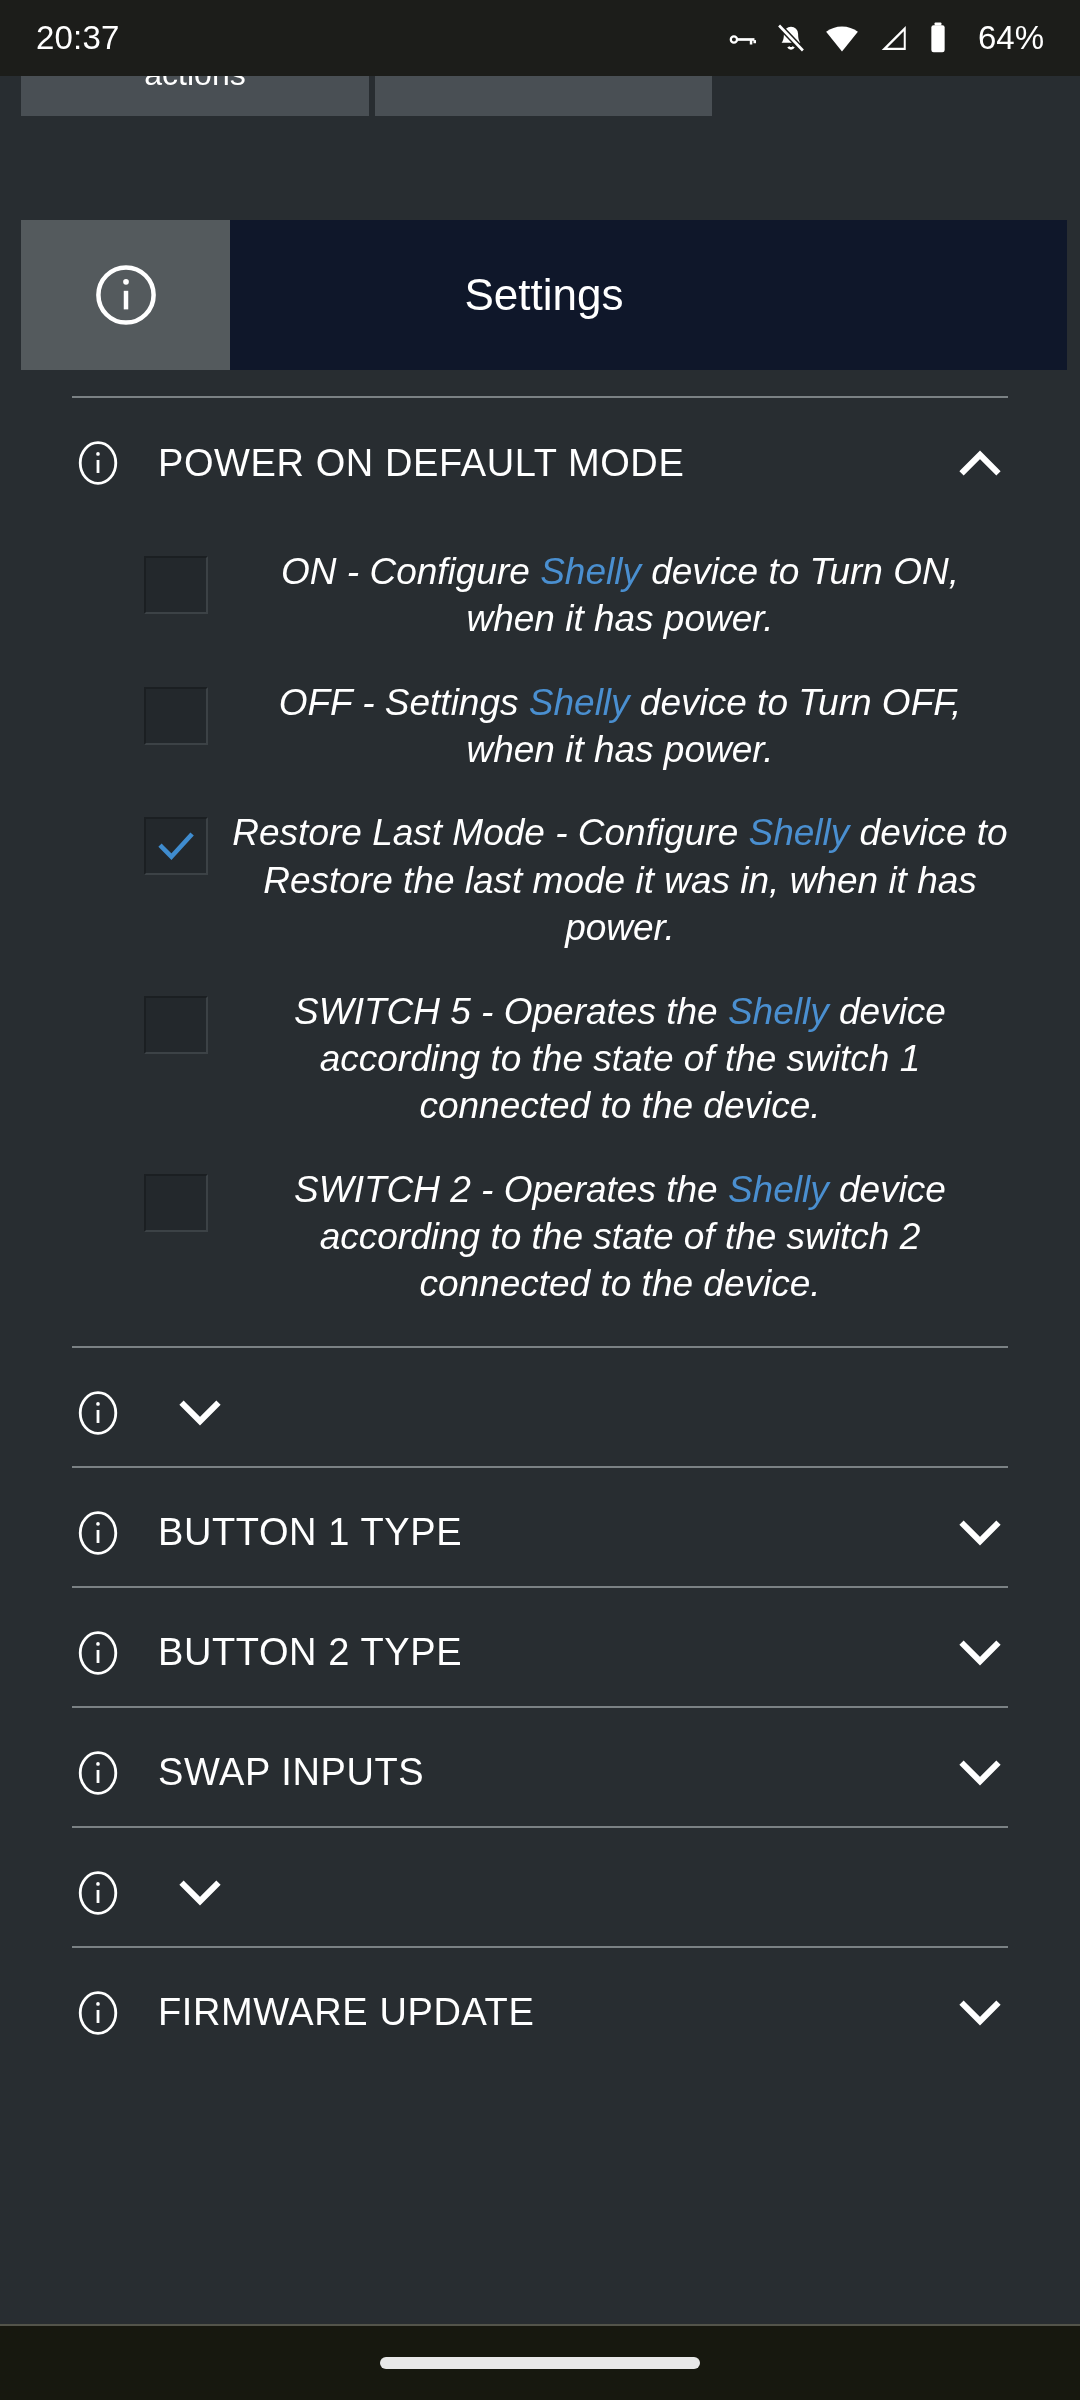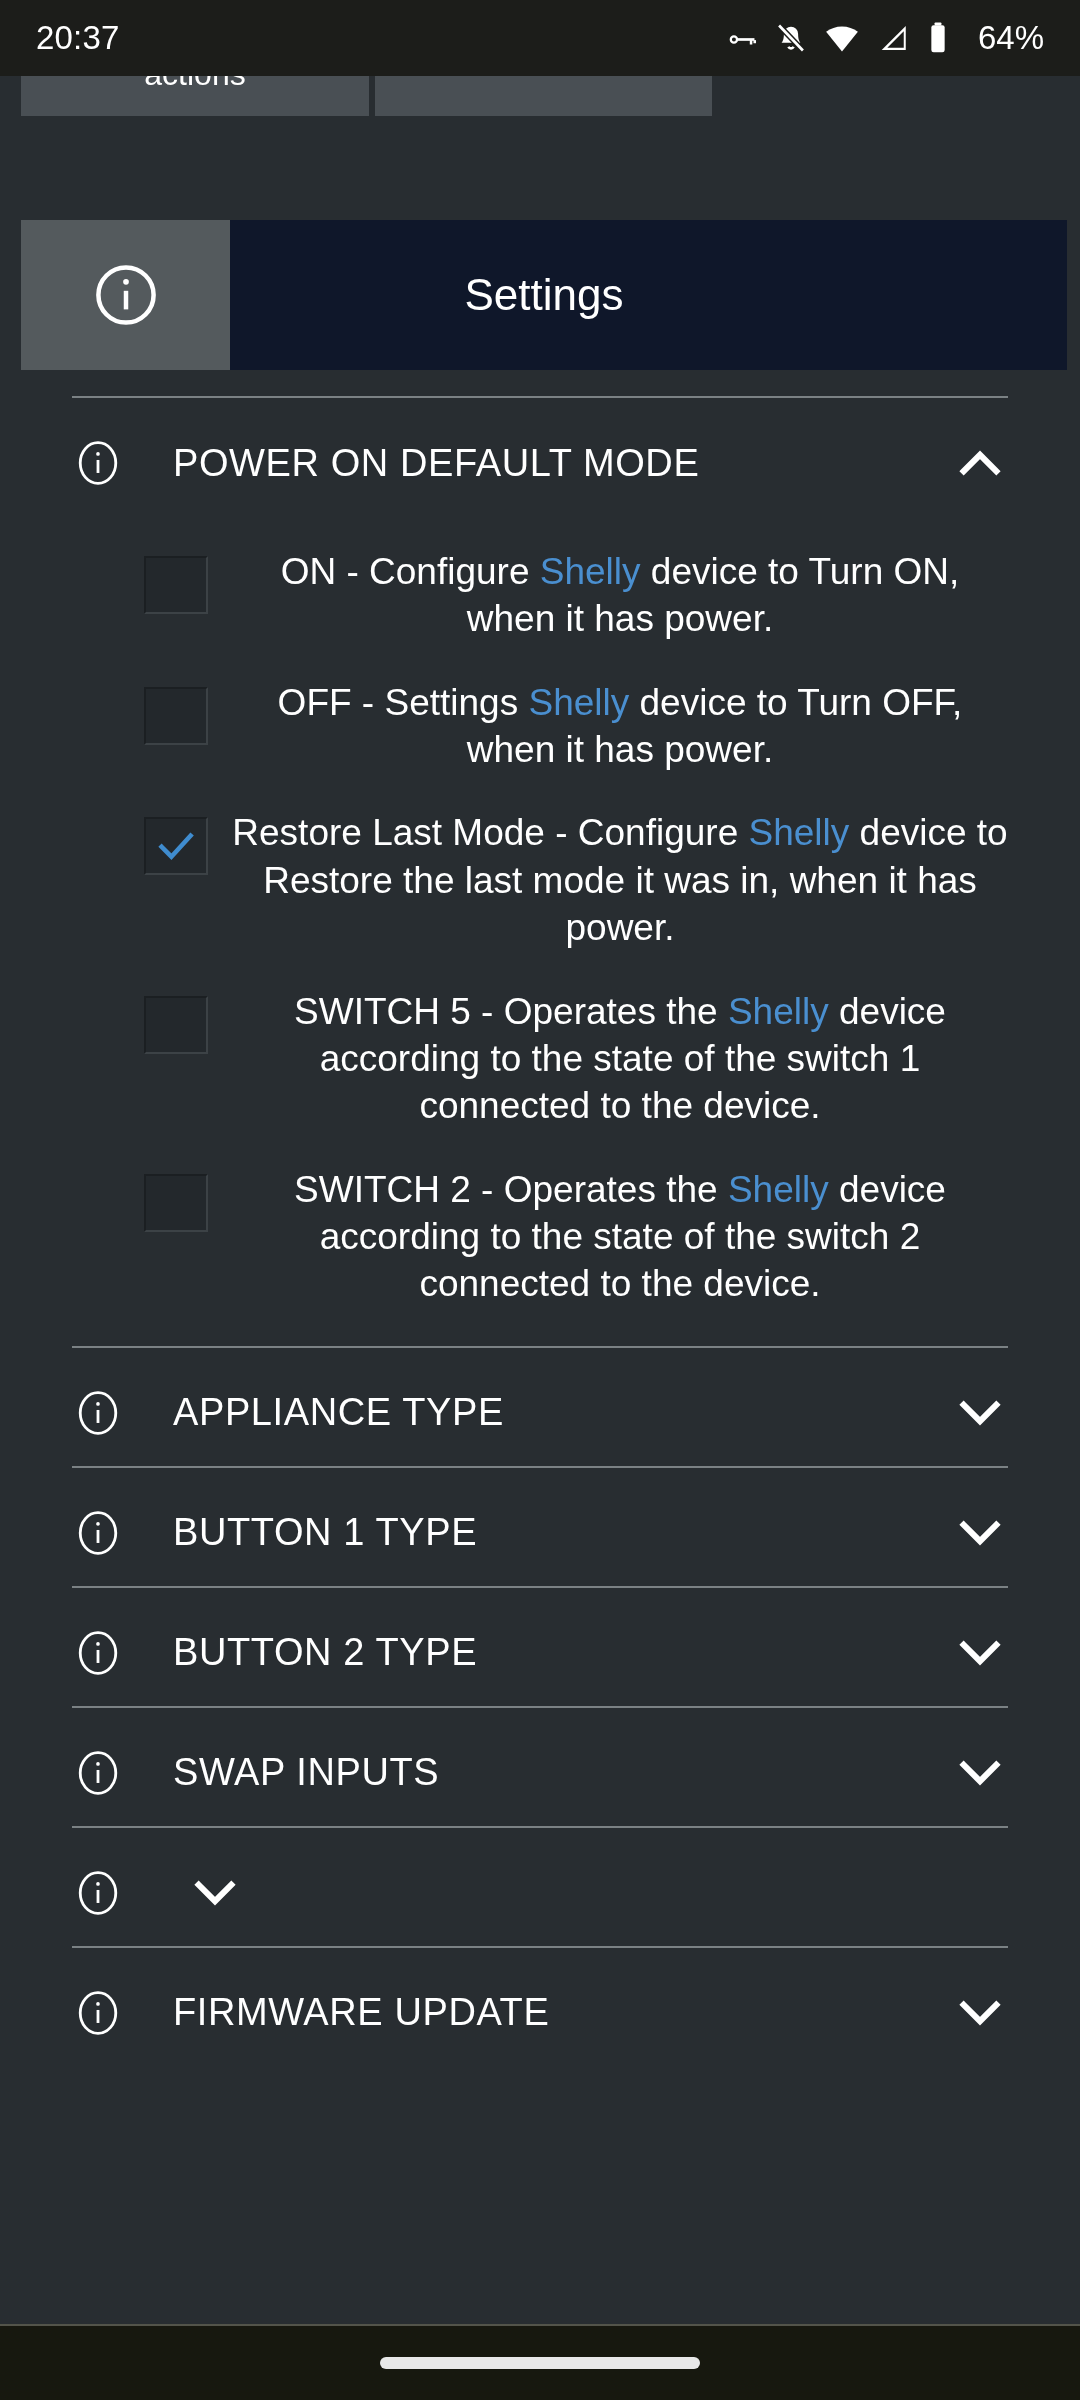--- a/index.html
+++ b/index.html
@@ -55,30 +55,30 @@
   
   .iico{ display:inline-flex; align-items:center; justify-content:center; }
 
   
   .content{ position:absolute; left:0; top:396px; width:1080px; }
   .divider{
     height:2px; background:#7b8184; margin:0 72px;
   }
 
   .section-head{
-    height:118px; display:flex; align-items:center; padding:12px 72px 0 72px;gap:15px;
+    height:118px; display:flex; align-items:center; padding:12px 72px 0 72px;
   }
   .section-head .ic{ width:86px; flex:0 0 86px; display:flex; align-items:center; }
   .section-head .lbl{
     flex:1; color:#ffffff; font-size:38px; letter-spacing:.6px;
   }
   .section-head .chev{ width:70px; display:flex; justify-content:flex-end; align-items:center; }
 
   
-  .options{ padding:14px 0 20px 0; }
+  .options{ padding:14px 0 20px 0;font-style:italic; }
   .opt{
     display:flex; align-items:flex-start;
     padding:18px 72px 18px 72px;
   }
   .cbox{
     flex:0 0 auto; width:64px; height:58px; margin:8px 24px 0 72px;
     background:#23282c;
     border-top:2px solid #1b1f22;
     border-left:2px solid #1b1f22;
     border-right:2px solid #3c4246;
@@ -229,21 +229,20 @@
 
   <div class="divider"></div>
   <div class="section-head">
     <span class="ic">
       <svg width="52" height="52" viewBox="0 0 24 24" fill="none" stroke="#fff" stroke-width="1.3">
           <ellipse cx="12" cy="12" rx="8.2" ry="9.4"></ellipse>
           <circle cx="12" cy="7.8" r="0.85" fill="#fff" stroke="none"></circle>
           <line x1="12" y1="10.6" x2="12" y2="16.6"></line>
         </svg>
     </span>
-    <span class="lbl">APPLIANCE TYPE</span>
     <span class="chev">
       <svg width="56" height="56" viewBox="0 0 24 24" fill="none" stroke="#fff" stroke-width="2.6" stroke-linecap="square">
           <polyline points="5,8.5 12,15.5 19,8.5"></polyline>
         </svg>
     </span>
   </div>
 
   <div class="divider"></div>
   <div class="section-head">
     <span class="ic">

